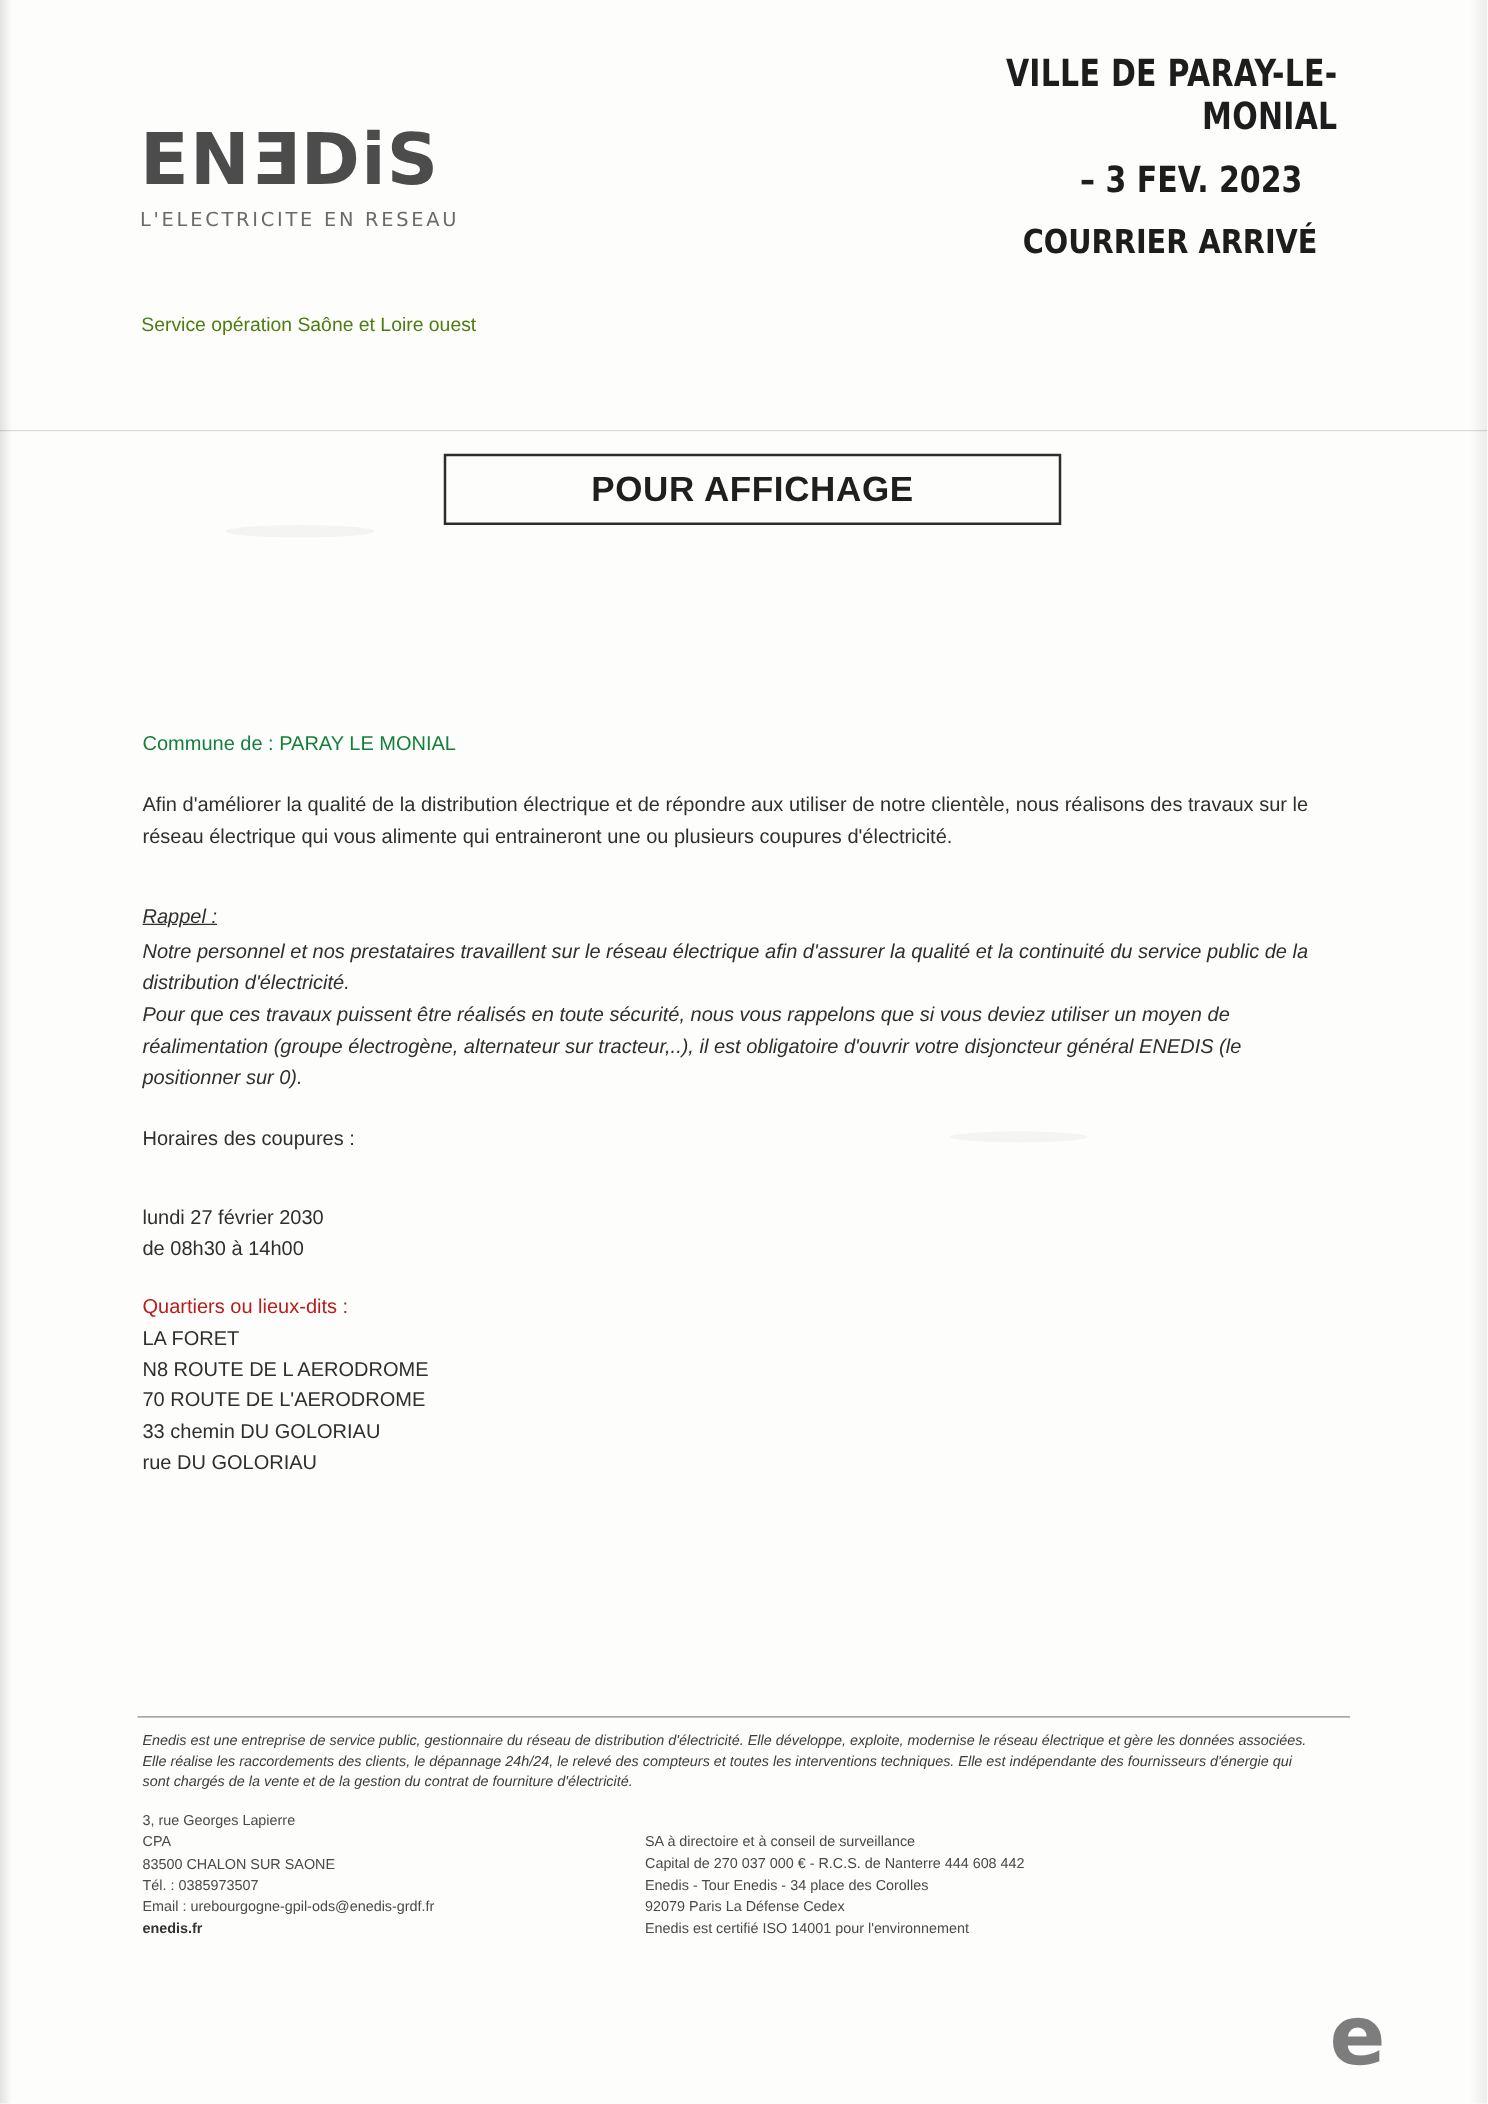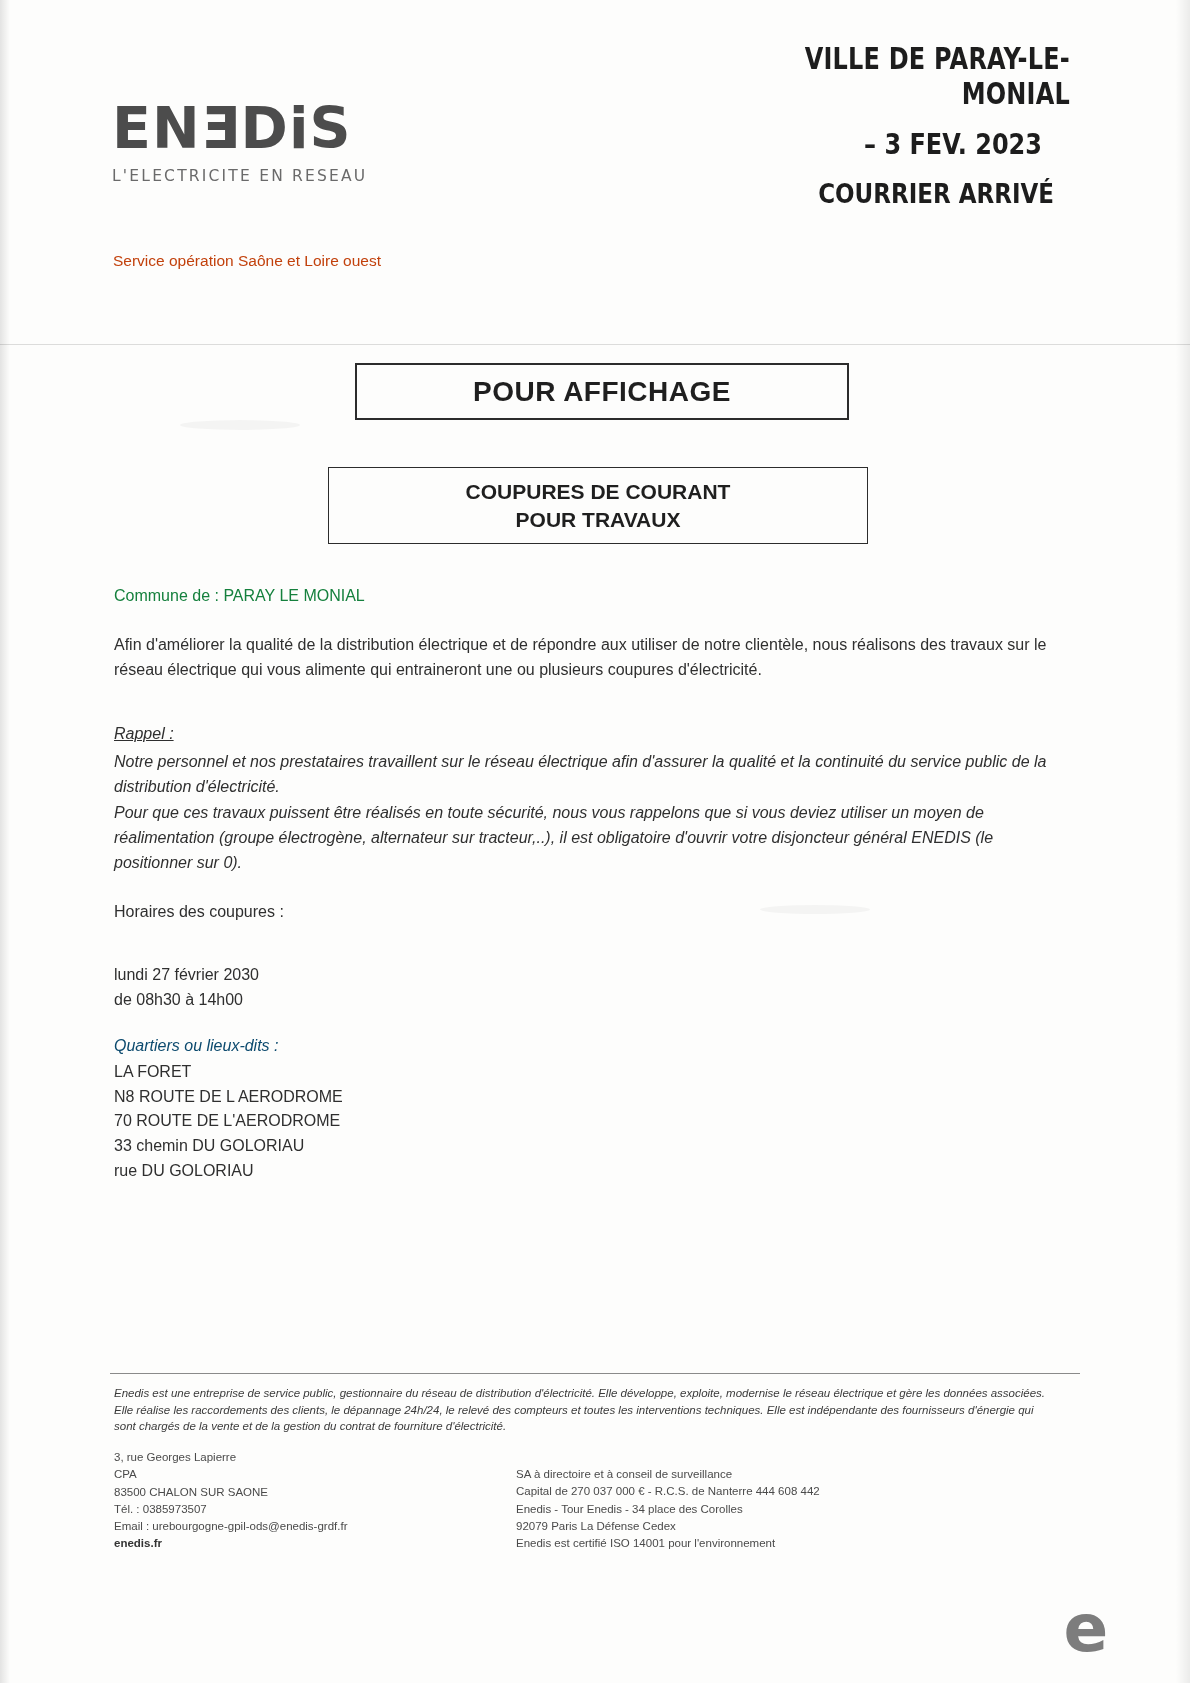--- a/index.html
+++ b/index.html
@@ -98,21 +98,21 @@
     padding-right: 16px;
     transform: scaleY(1.15);
     transform-origin: right bottom;
   }
 
   .service-line {
     position: absolute;
     left: 113px;
     top: 252px;
     font-size: 15.5px;
-    color: #c2410c;
+    color: #4d7c0f;
   }
 
   
   .box-affichage {
     position: absolute;
     left: 355px;
     top: 363px;
     width: 490px;
     height: 53px;
     border: 2.5px solid #2c2c2c;
@@ -194,22 +194,21 @@
     top: 963px;
     font-size: 16px;
     line-height: 1.55;
     color: #2f2f2f;
   }
   .quartiers-label {
     position: absolute;
     left: 114px;
     top: 1037px;
     font-size: 16px;
-    color: #0c4a6e;
-    font-style: italic;
+    color: #b91c1c;
   }
   .quartiers-list {
     position: absolute;
     left: 114px;
     top: 1060px;
     font-size: 16px;
     line-height: 1.54;
     color: #2f2f2f;
   }
 
@@ -292,24 +291,20 @@
     <div class="stamp-line2">– 3 FEV. 2023</div>
     <div class="stamp-line3">COURRIER ARRIVÉ</div>
   </div>
 
   <div class="service-line">Service opération Saône et Loire ouest</div>
 
   <div class="box-affichage">
     <span>POUR AFFICHAGE</span>
   </div>
 
-  <div class="box-coupures">
-    <span>COUPURES DE COURANT</span>
-    <span>POUR TRAVAUX</span>
-  </div>
 
   <div class="commune">Commune de : PARAY LE MONIAL</div>
   <div class="intro">Afin d'améliorer la qualité de la distribution électrique et de répondre aux utiliser de notre clientèle, nous réalisons des travaux sur le réseau électrique qui vous alimente qui entraineront une ou plusieurs coupures d'électricité.</div>
 
   <div class="rappel-title">Rappel :</div>
   <div class="rappel-body" style="white-space: pre-line;">Notre personnel et nos prestataires travaillent sur le réseau électrique afin d'assurer la qualité et la continuité du service public de la distribution d'électricité.
 Pour que ces travaux puissent être réalisés en toute sécurité, nous vous rappelons que si vous deviez utiliser un moyen de réalimentation (groupe électrogène, alternateur sur tracteur,..), il est obligatoire d'ouvrir votre disjoncteur général ENEDIS (le positionner sur 0).</div>
 
   <div class="horaires-label">Horaires des coupures :</div>
   <div class="horaires-values">

